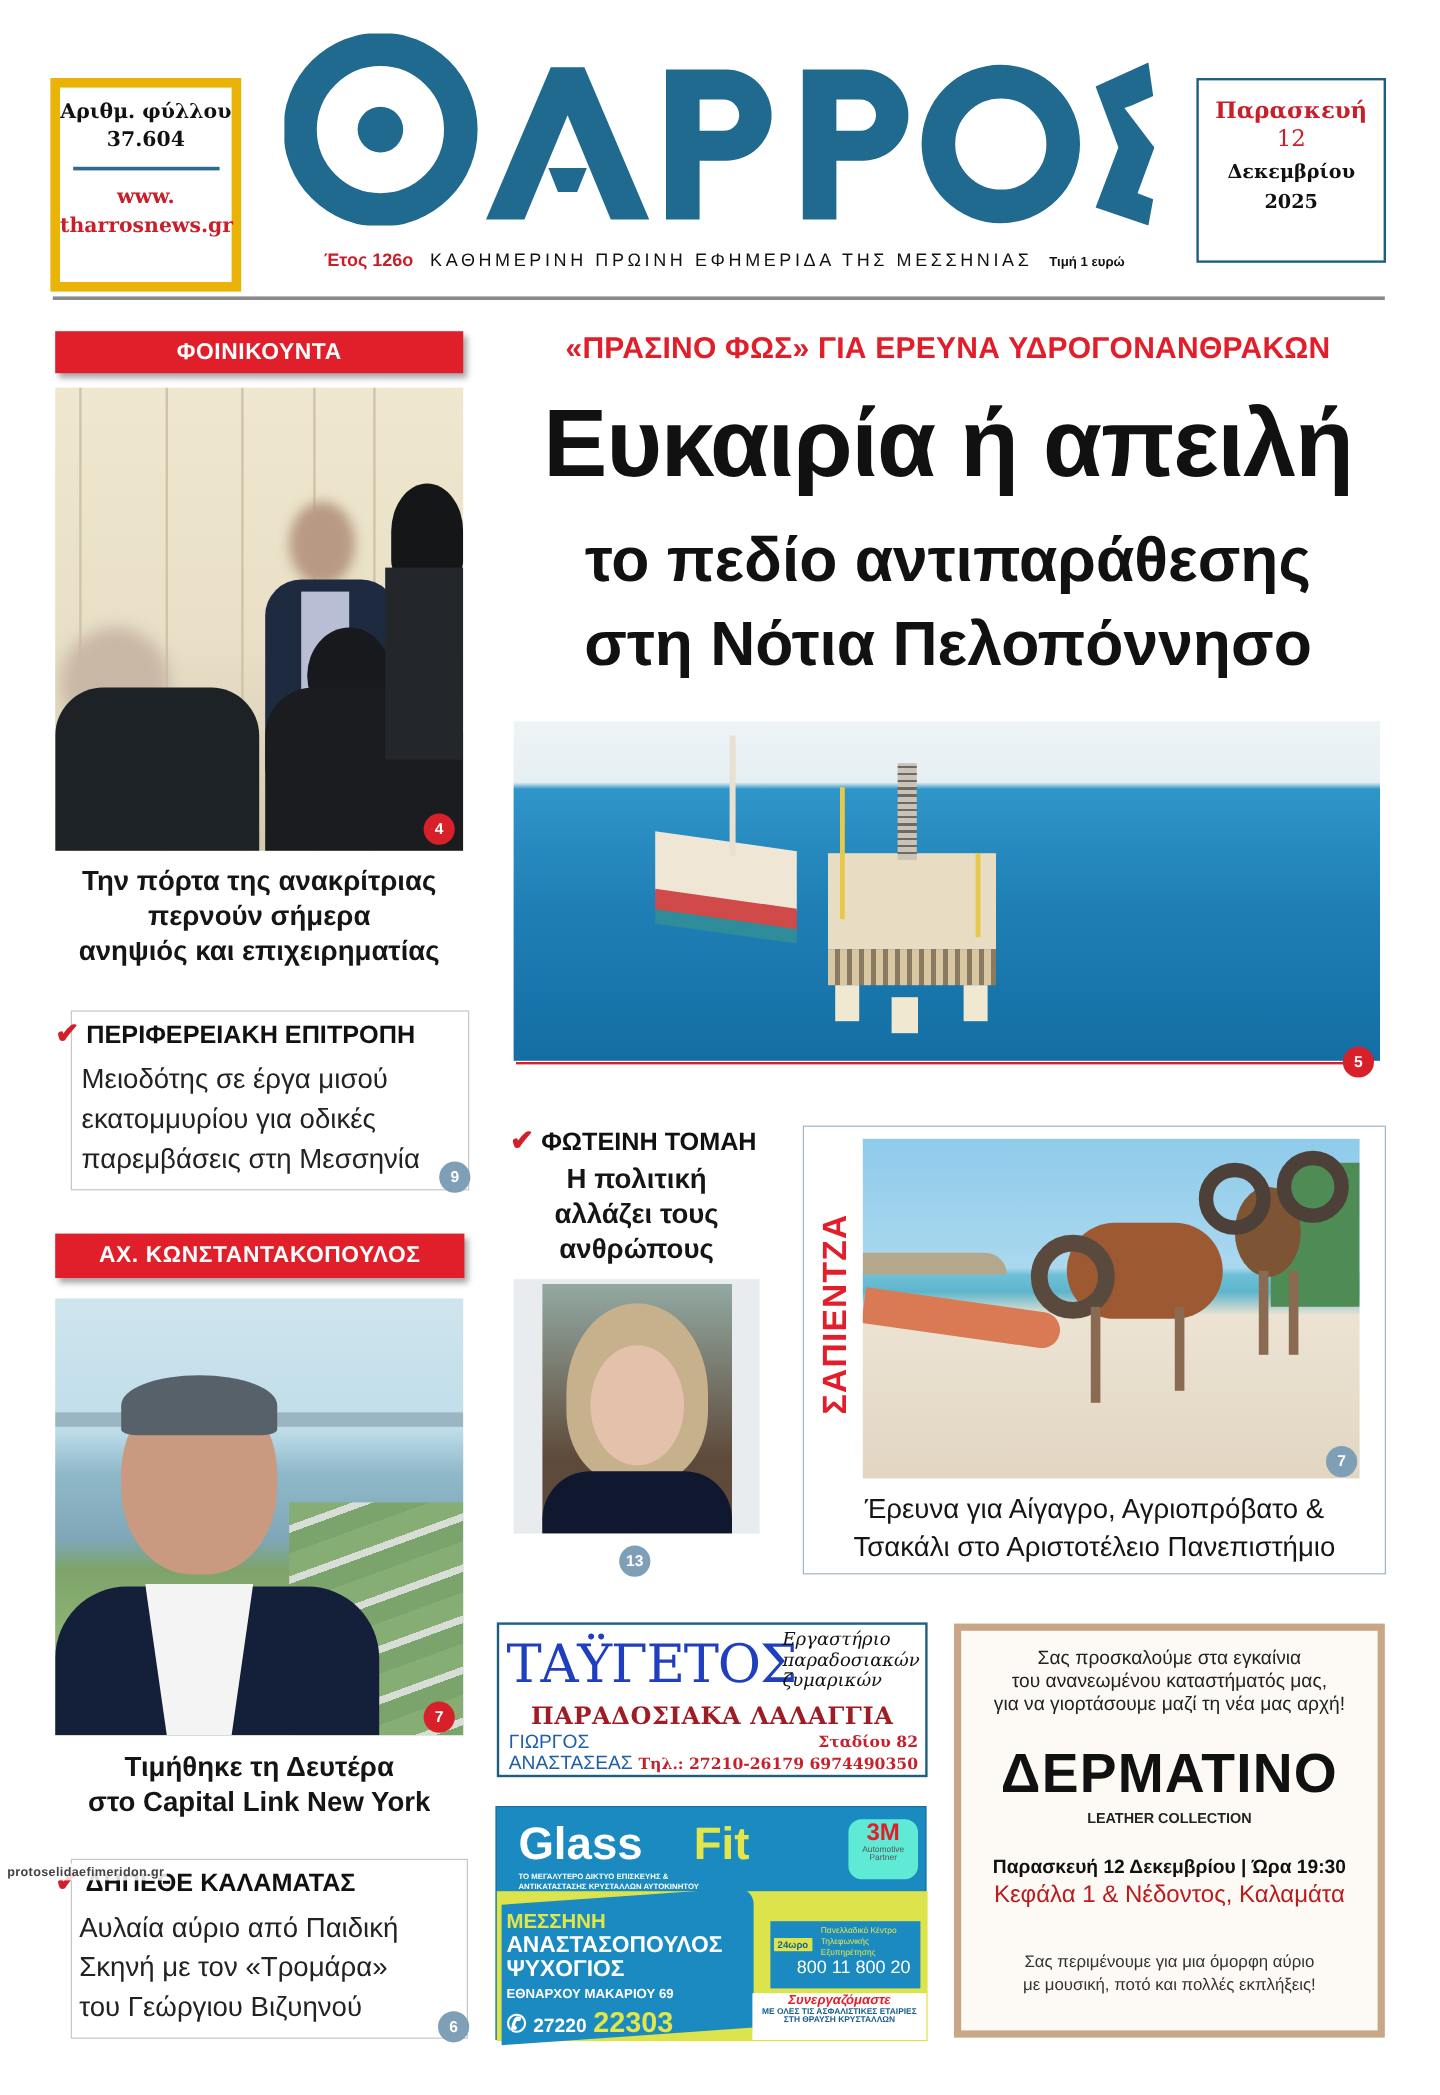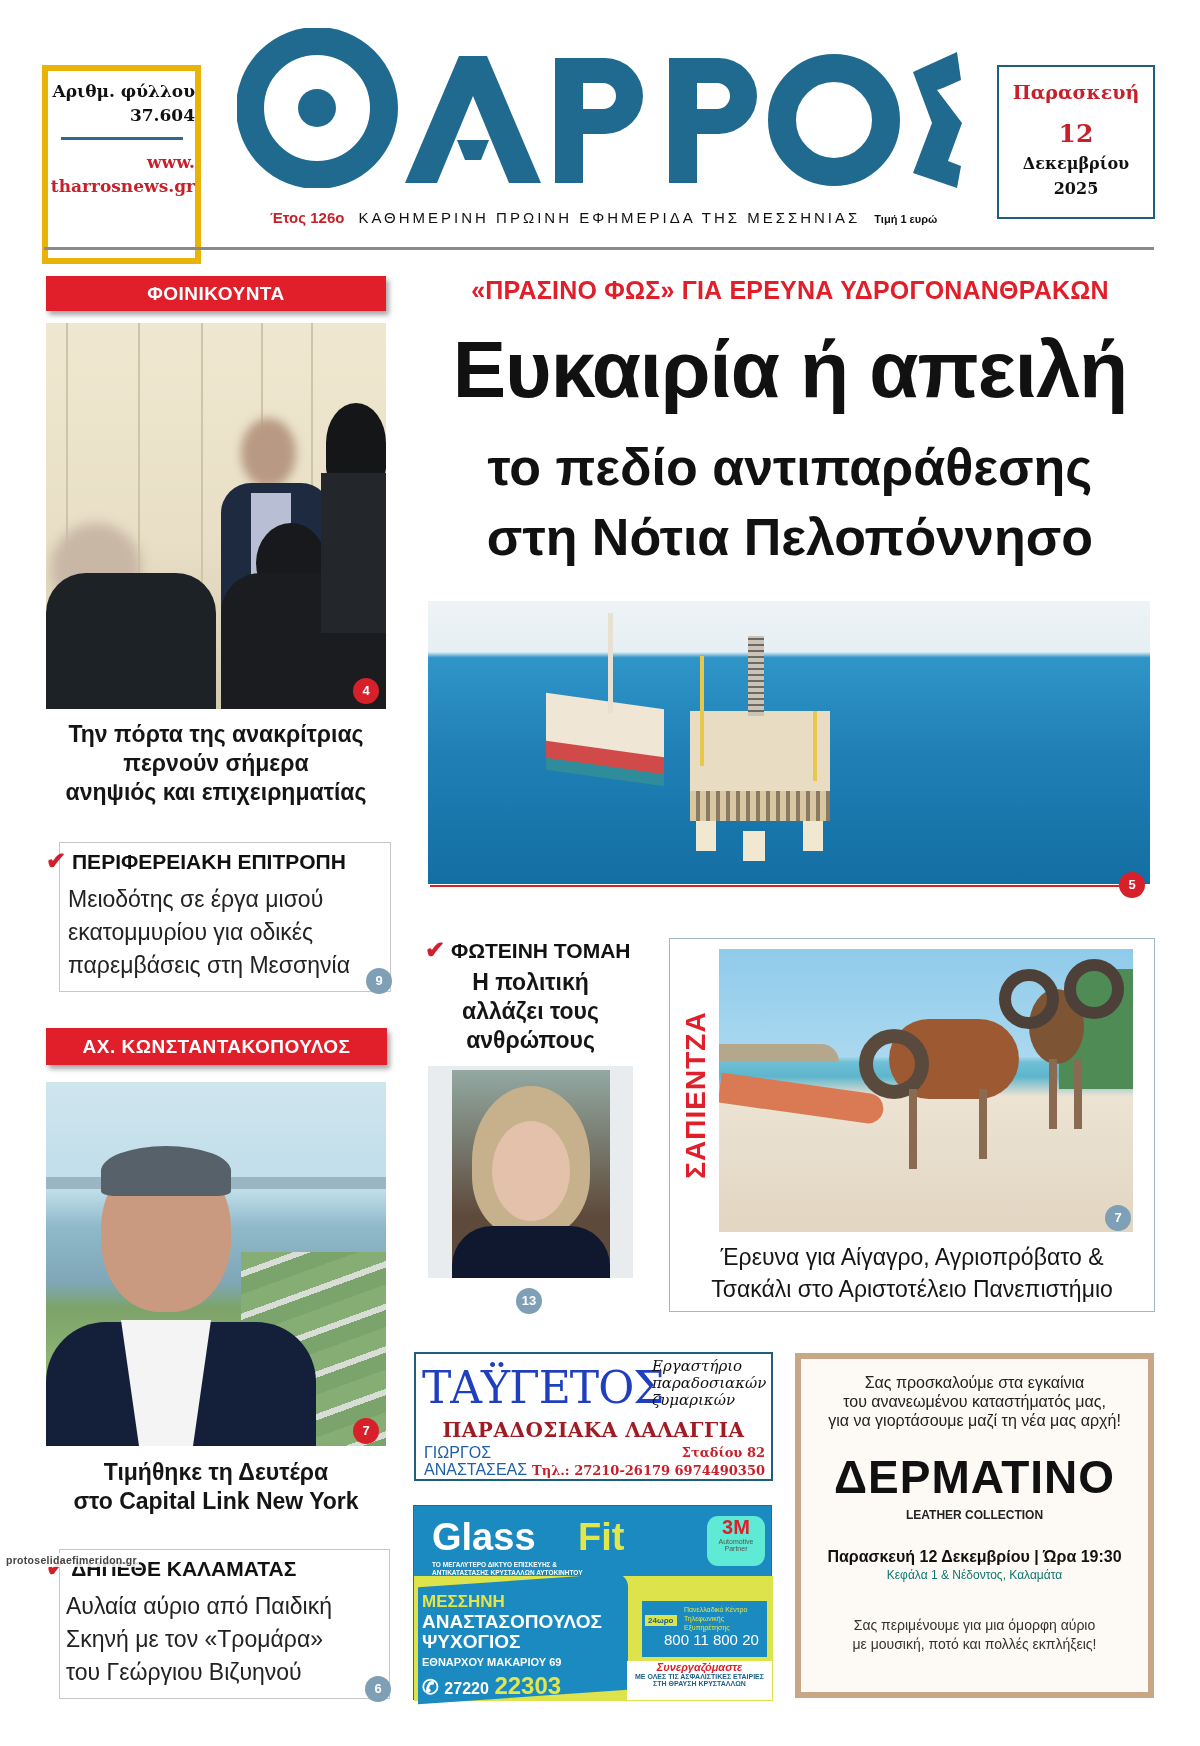--- a/index.html
+++ b/index.html
@@ -1,29 +1,29 @@
 <!DOCTYPE html>
 <html><head>
 <meta charset="utf-8">
 <style>
   * { box-sizing: border-box; margin: 0; padding: 0; }
   html, body { width: 1200px; height: 1746px; background: #ffffff; overflow: hidden; }
   body { position: relative; font-family: "Liberation Sans", sans-serif; color: #111; }
   .abs { position: absolute; }
 
   
-  .info-box { left: 42px; top: 65px; width: 159px; height: 199px; border: 6px solid #eab308; text-align: right; font-family: "DejaVu Serif", serif; }
+  .info-box { left: 42px; top: 65px; width: 159px; height: 178px; border: 8px solid #eab308; text-align: center; font-family: "DejaVu Serif", serif; }
   .info-box .l1 { margin-top: 10px; font-size: 17px; font-weight: bold; }
   .info-box .l2 { margin-top: 4px; font-size: 17px; font-weight: bold; }
   .info-box .rule { width: 122px; height: 3px; background: #2d6b8c; margin: 12px auto 10px; }
   .info-box .l3, .info-box .l4 { font-size: 17px; font-weight: bold; color: #c8202a; line-height: 24px; }
 
   .date-box { left: 997px; top: 65px; width: 158px; height: 154px; border: 2px solid #1f5f7e; text-align: center; font-family: "DejaVu Serif", serif; }
   .date-box .d1 { margin-top: 14px; font-size: 19px; font-weight: bold; color: #c8202a; }
-  .date-box .d2 { font-size: 25px; font-weight: bold; color: #c8202a; margin-top: 16px; }
+  .date-box .d2 { font-size: 19px; font-weight: normal; color: #c8202a; margin-top: 2px; }
   .date-box .d3 { font-size: 16px; font-weight: bold; margin-top: 6px; }
   .date-box .d4 { font-size: 16px; font-weight: bold; margin-top: 6px; }
 
   .logo { left: 237px; top: 28px; width: 725px; height: 160px; }
   .tagline { left: 270px; top: 209px; width: 700px; font-size: 15px; letter-spacing: 3px; color: #111; white-space: nowrap; }
   .tagline .year { color: #c8202a; font-weight: bold; letter-spacing: 0; margin-right: 14px; }
   .tagline .price { font-size: 11px; font-weight: bold; letter-spacing: 0; margin-left: 14px; }
   .mast-rule { left: 44px; top: 247px; width: 1110px; height: 3px; background: #8a8a8a; }
 
   
@@ -289,18 +289,18 @@
 
 <div class="abs ad-derm">
   <div style="margin-top:14px; font-size:16px; line-height:19px; color:#222;">
     <div>Σας προσκαλούμε στα εγκαίνια</div>
     <div>του ανανεωμένου καταστήματός μας,</div>
     <div>για να γιορτάσουμε μαζί τη νέα μας αρχή!</div>
   </div>
   <div style="margin-top:22px; font-size:46px; font-weight:bold; letter-spacing:1px; color:#111; line-height:50px;">ΔΕΡΜΑΤΙΝΟ</div>
   <div style="margin-top:6px; font-size:12px; font-weight:bold; color:#222;">LEATHER COLLECTION</div>
   <div style="margin-top:26px; font-size:16px; font-weight:bold; color:#111;">Παρασκευή 12 Δεκεμβρίου | Ώρα 19:30</div>
-  <div style="margin-top:2px; font-size:12px; color:#0f766e;">Κεφάλα 1 &amp; Νέδοντος, Καλαμάτα</div>
+  <div style="margin-top:2px; font-size:20px; color:#b91c1c;">Κεφάλα 1 &amp; Νέδοντος, Καλαμάτα</div>
   <div style="margin-top:34px; font-size:14px; line-height:19px; color:#333;">
     <div>Σας περιμένουμε για μια όμορφη αύριο</div>
     <div>με μουσική, ποτό και πολλές εκπλήξεις!</div>
   </div>
 </div>
 
 </body></html>

